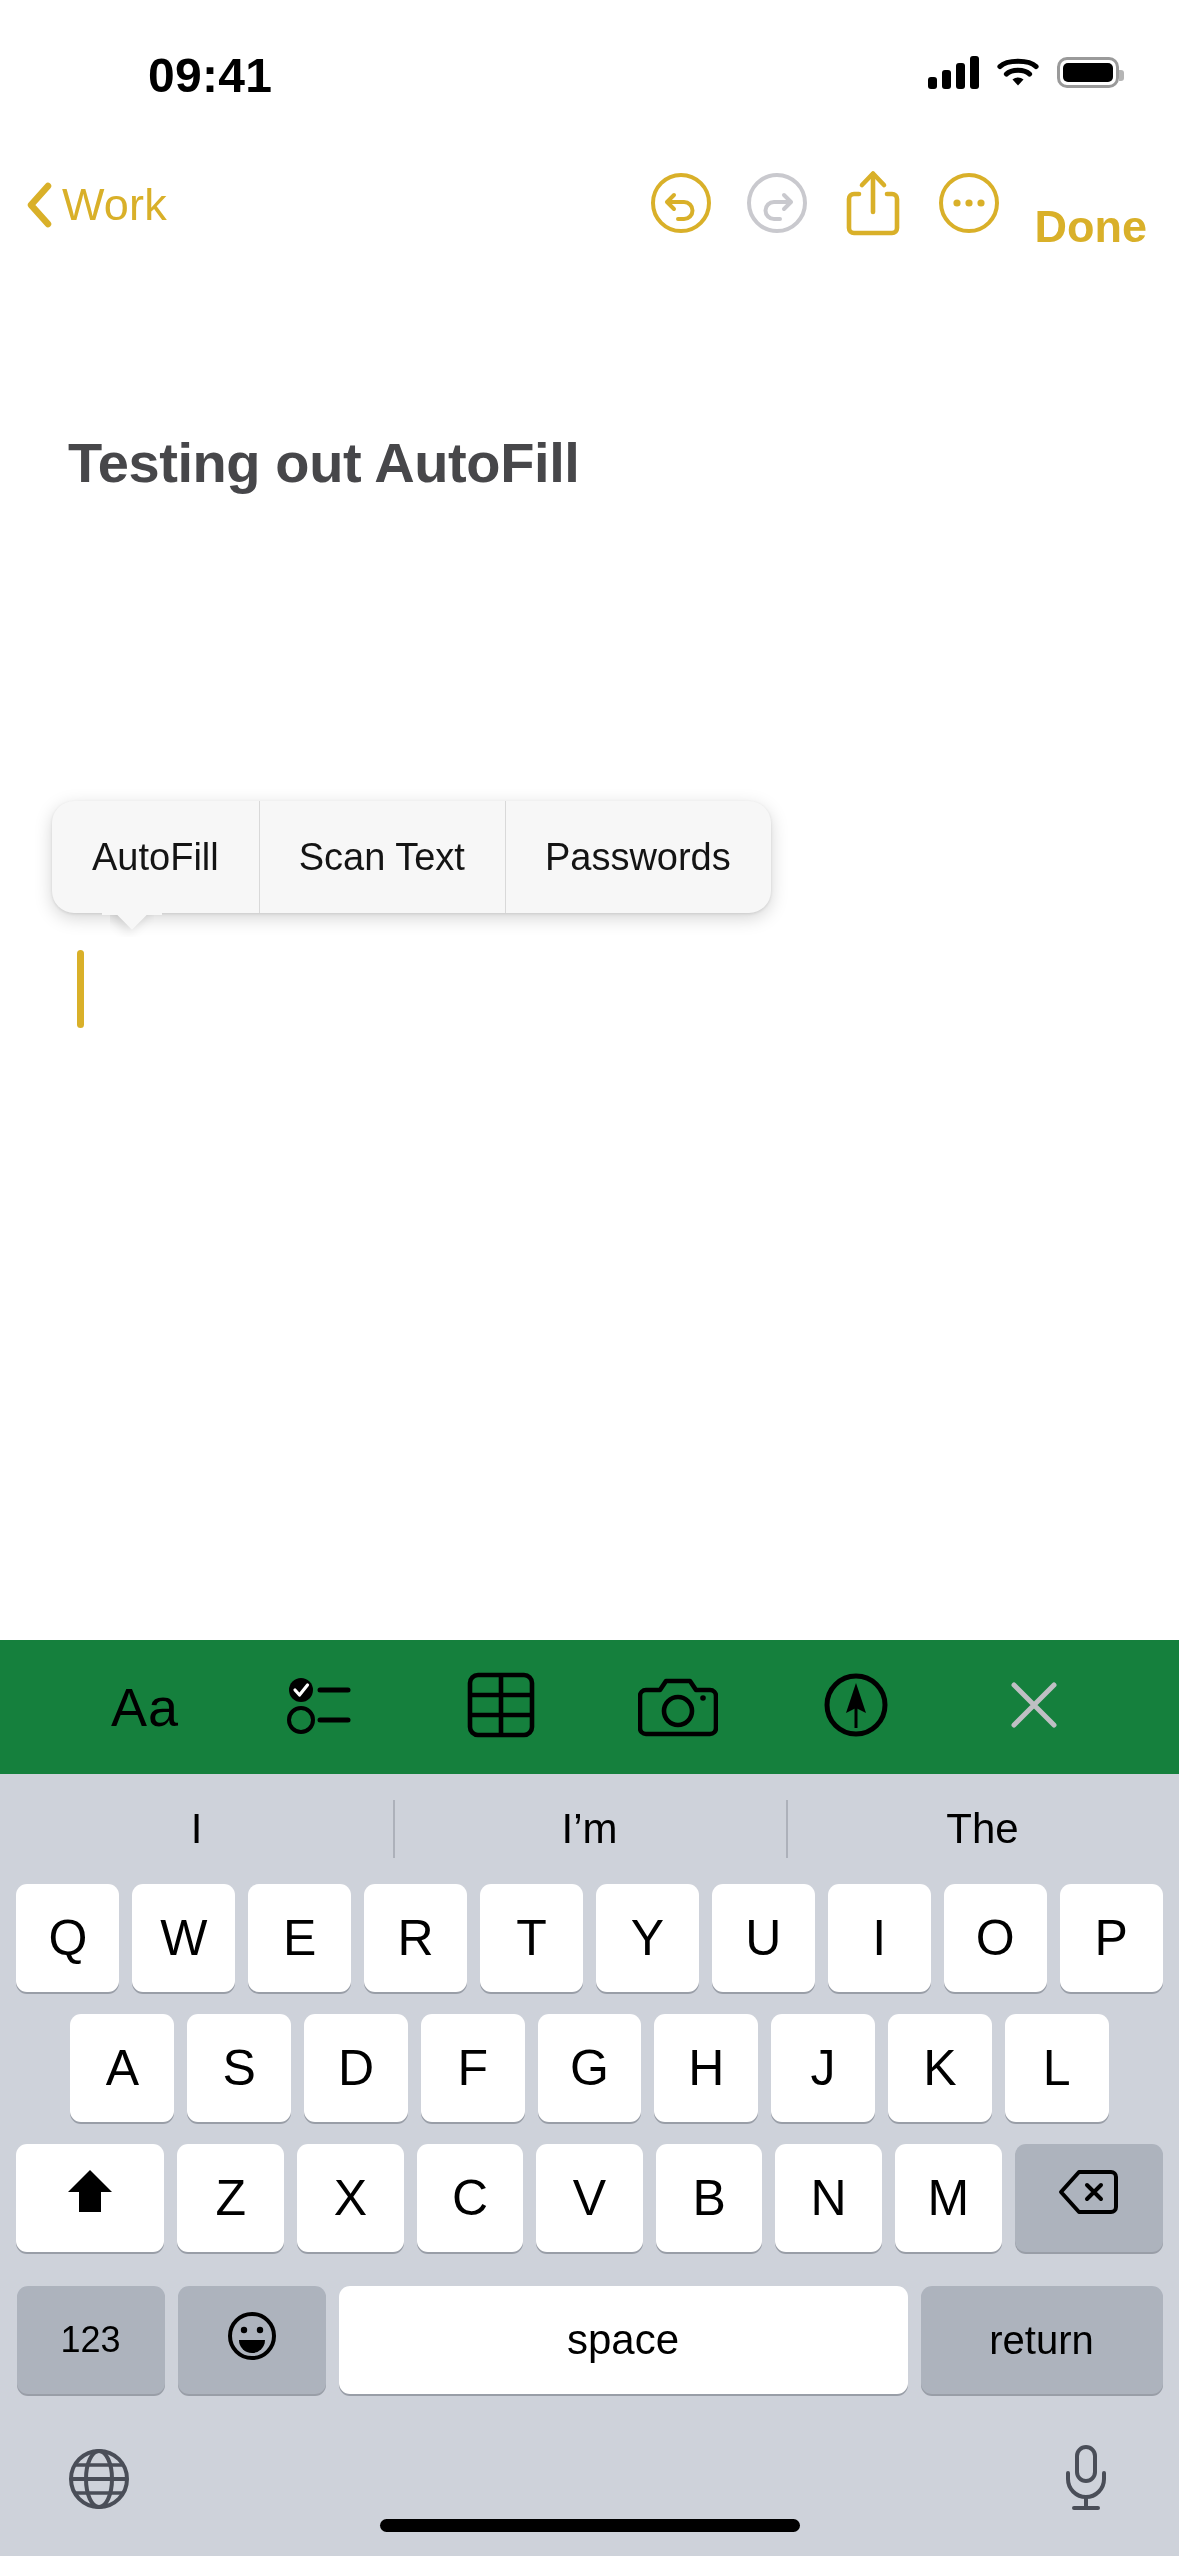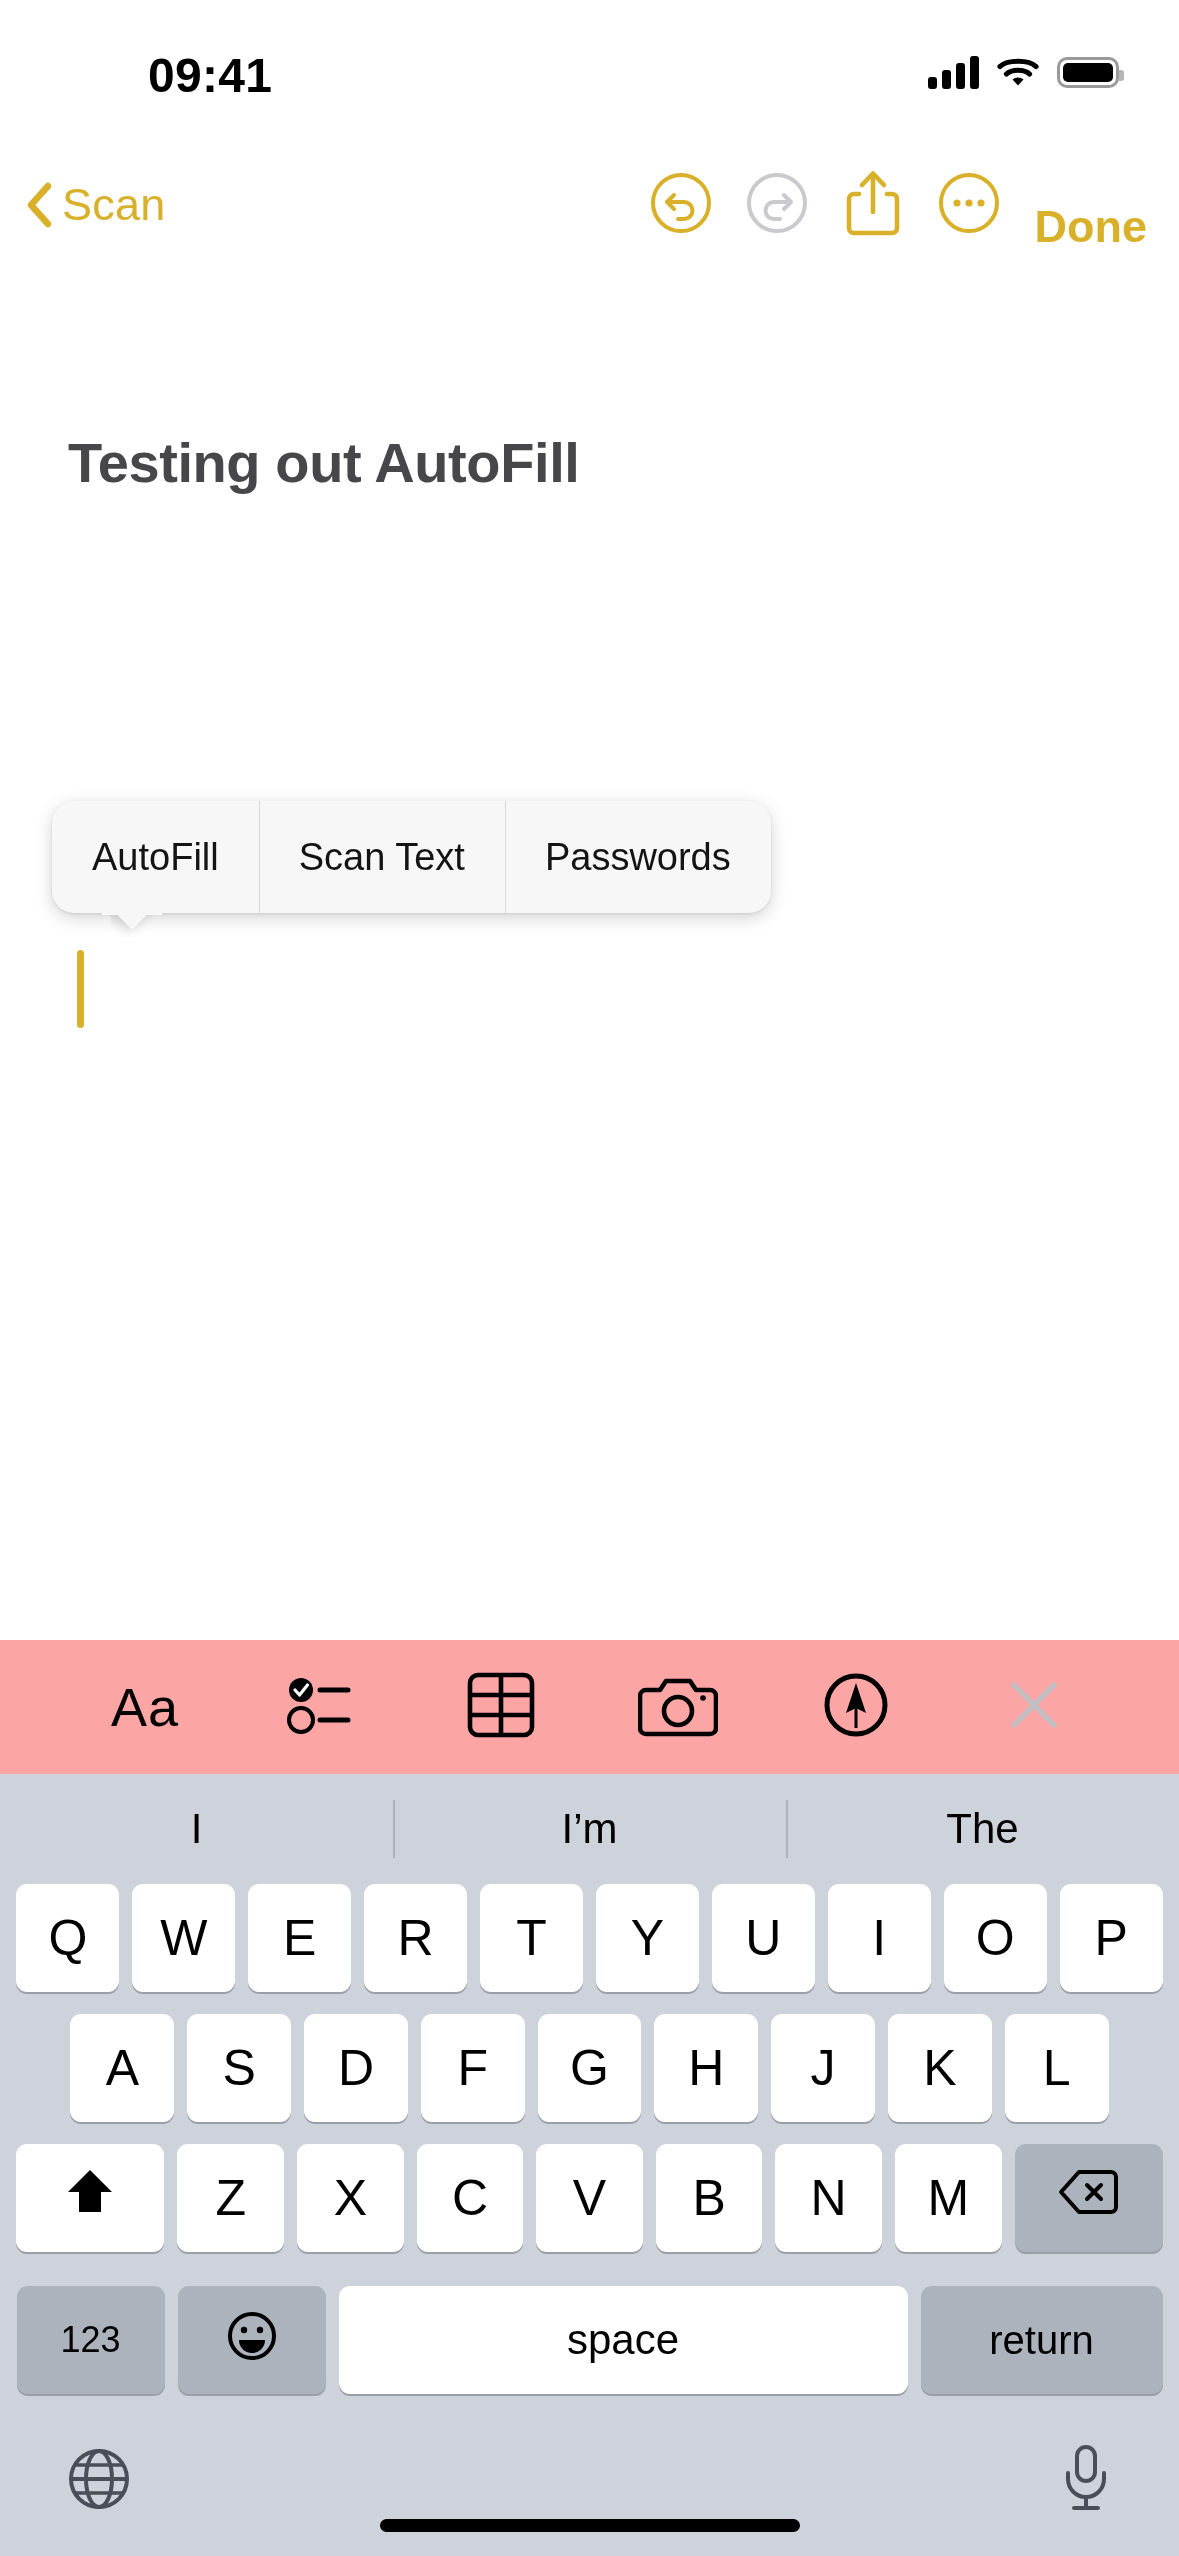--- a/index.html
+++ b/index.html
@@ -98,21 +98,21 @@
   .caret-cover{
     position:absolute;left:50px;top:106px;width:60px;height:8px;background:#F7F7F7;
   }
   .cursor{
     position:absolute;left:77px;top:690px;width:7px;height:78px;
     background:#D9B029;border-radius:4px;
   }
 
   
   .fmtbar{
-    flex:0 0 134px;height:134px;background:#fca5a5;
+    flex:0 0 134px;height:134px;background:#15803d;
     display:flex;align-items:center;justify-content:space-around;
     padding:0 56px;box-sizing:border-box;
   }
   .fmt-btn{
     width:110px;height:110px;display:flex;align-items:center;justify-content:center;
     cursor:pointer;
   }
   .fmt-aa{font-size:54px;color:#000;letter-spacing:1px;}
 
   
@@ -186,21 +186,21 @@
   </div>
 
   <div class="navbar">
 
     <div class="nav-back">
       <span class="chev">
         <svg width="30" height="46" viewBox="0 0 30 46">
           <path d="M24 4 L7 23 L24 42" stroke="#D9B029" stroke-width="6.5" fill="none" stroke-linecap="round" stroke-linejoin="round"></path>
         </svg>
       </span>
-      <span class="nav-back-label">Scan</span>
+      <span class="nav-back-label">Work</span>
     </div>
 
     <div class="nav-tools">
 
       <div class="nav-btn">
         <span>
           <svg width="64" height="64" viewBox="0 0 64 64">
             <circle cx="32" cy="32" r="28" stroke="#D9B029" stroke-width="4" fill="none"></circle>
             <path d="M25 24 L18 31 L25 38" stroke="#D9B029" stroke-width="4" fill="none" stroke-linecap="round" stroke-linejoin="round"></path>
             <path d="M18.5 31 H35 a8.5 8.5 0 0 1 0 17 H29" stroke="#D9B029" stroke-width="4" fill="none" stroke-linecap="round" stroke-linejoin="round"></path>

